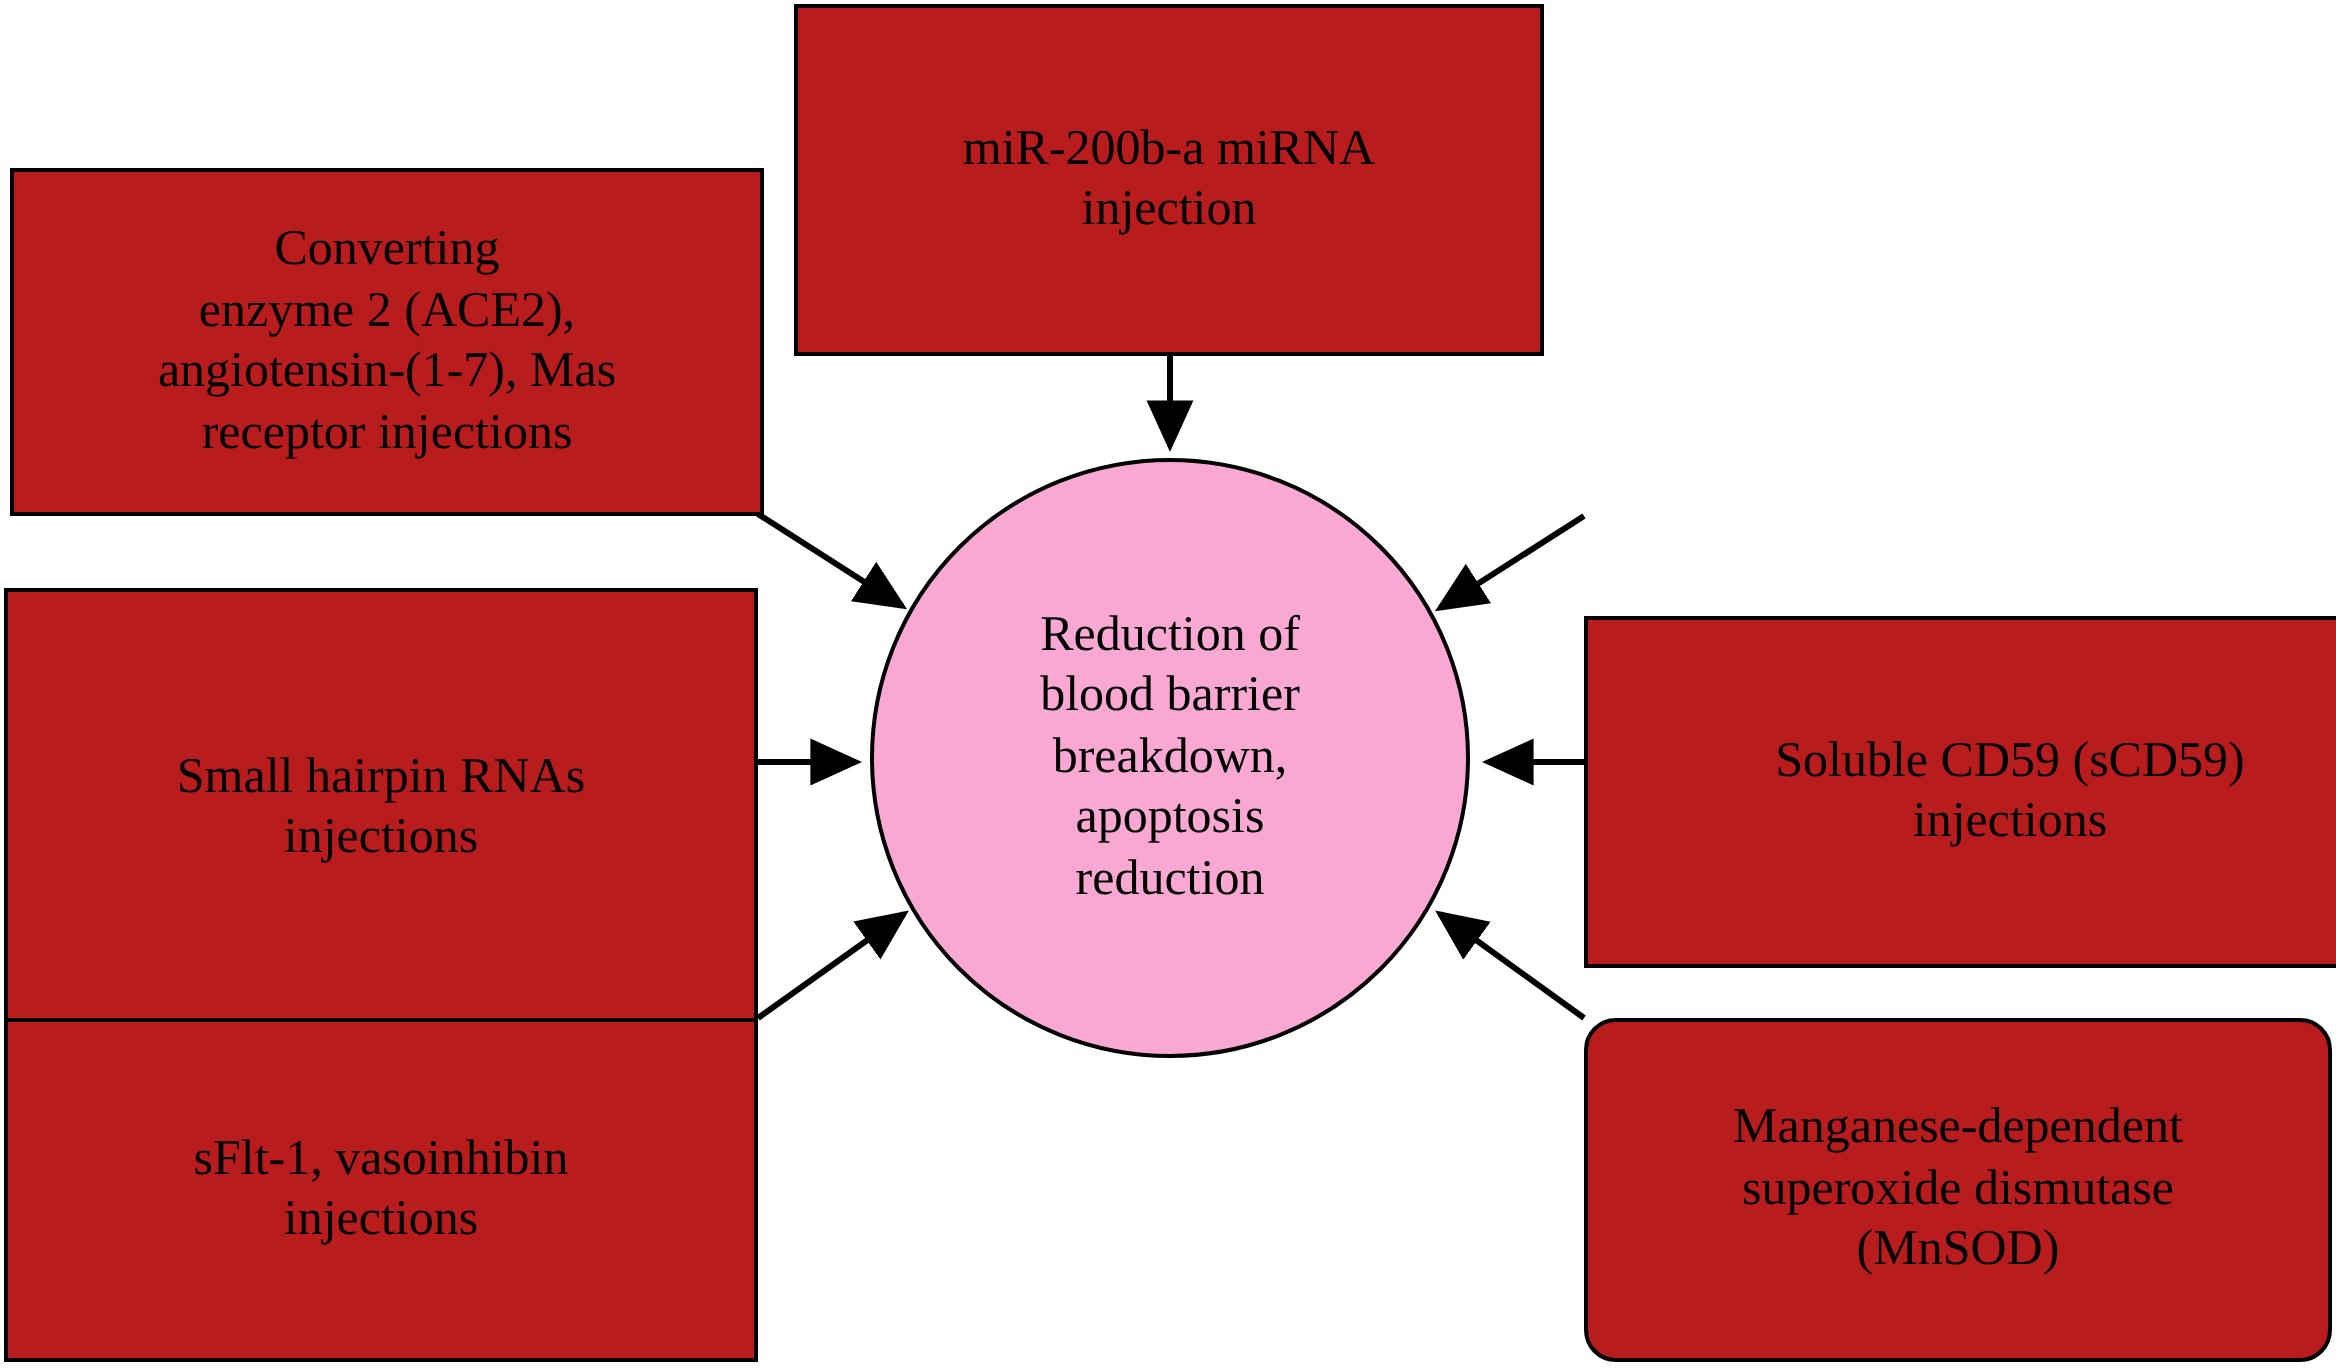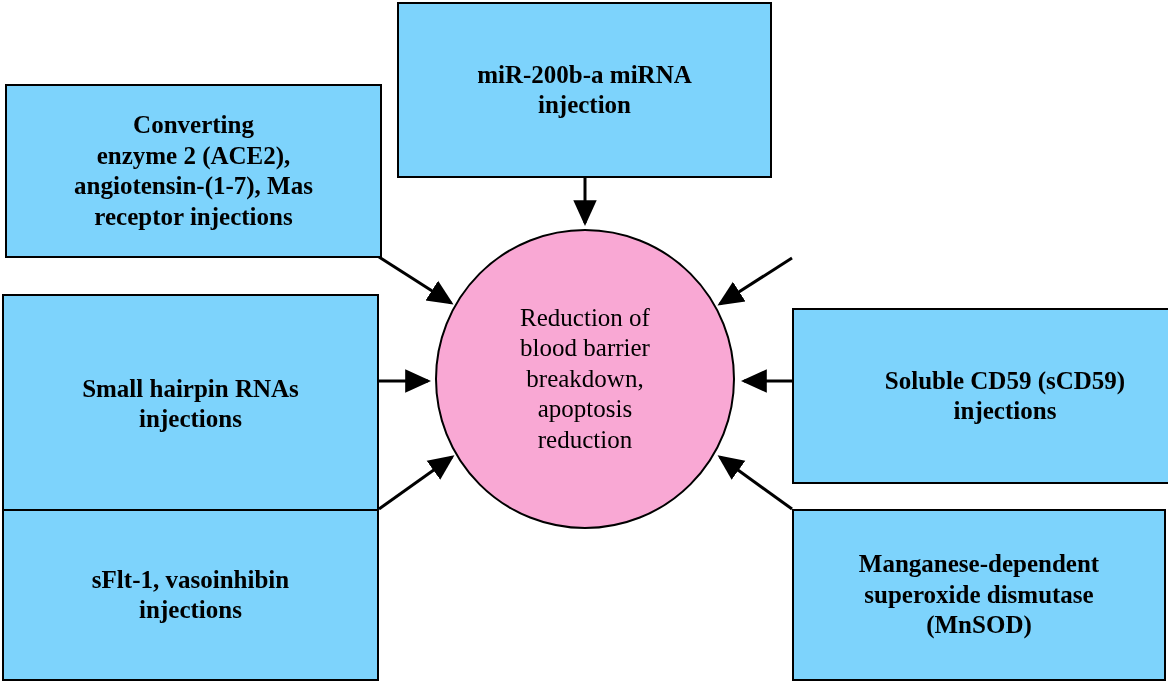--- a/index.html
+++ b/index.html
@@ -12,27 +12,26 @@
     width: 1168px;
     height: 685px;
     background: #ffffff;
     font-family: "Liberation Serif", "DejaVu Serif", serif;
     overflow: hidden;
   }
   .node-box {
     position: absolute;
     box-sizing: border-box;
     border: 2.5px solid #000000;
-    background: #7dd3fc;
+    background: #b91c1c;
     display: flex;
     align-items: center;
     justify-content: center;
     text-align: center;
     z-index: 3;
-    font-weight: bold;
   }
   .node-text {
     font-size: 25px;
     line-height: 1.22;
     color: #000000;
     white-space: pre-line;
     padding: 0 6px;
   }
   .hub {
     position: absolute;
@@ -106,21 +105,21 @@
     <span class="node-text">sFlt-1, vasoinhibin
 injections</span>
   </div>
 
 
   <div class="node-box" style="left:792px; top:308px; width:426px; height:176px;">
     <span class="node-text">Soluble CD59 (sCD59)
 injections</span>
   </div>
 
-  <div class="node-box" style="left:792px; top:509px; width:374px; height:172px;">
+  <div class="node-box" style="left:792px; top:509px; width:374px; height:172px;border-radius:16px;">
     <span class="node-text">Manganese-dependent
 superoxide dismutase
 (MnSOD)</span>
   </div>
 
   <div class="hub" style="left:435px; top:229px; width:300px; height:300px;">
     <span class="hub-text">Reduction of
 blood barrier
 breakdown,
 apoptosis

